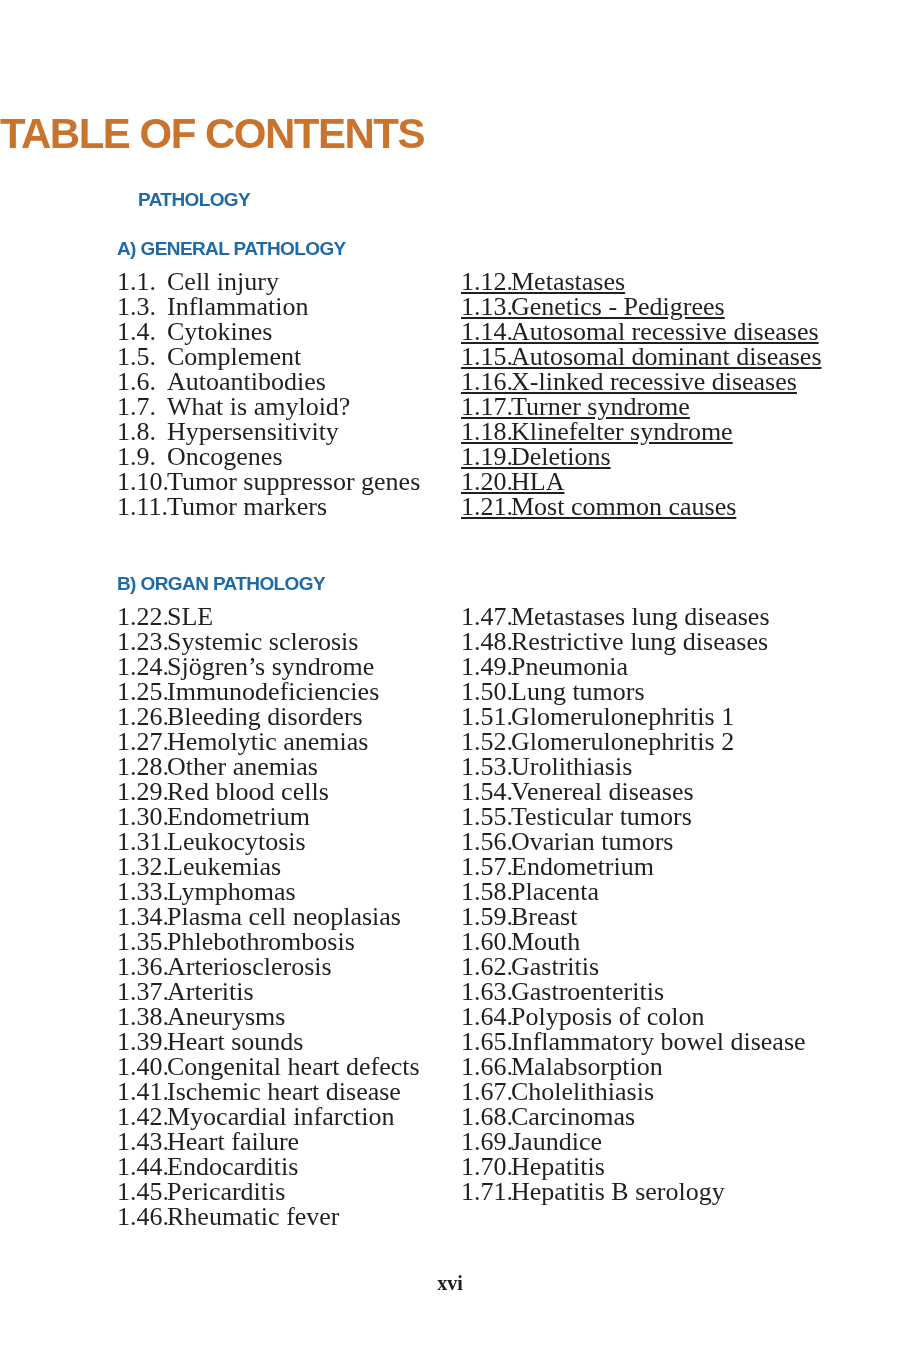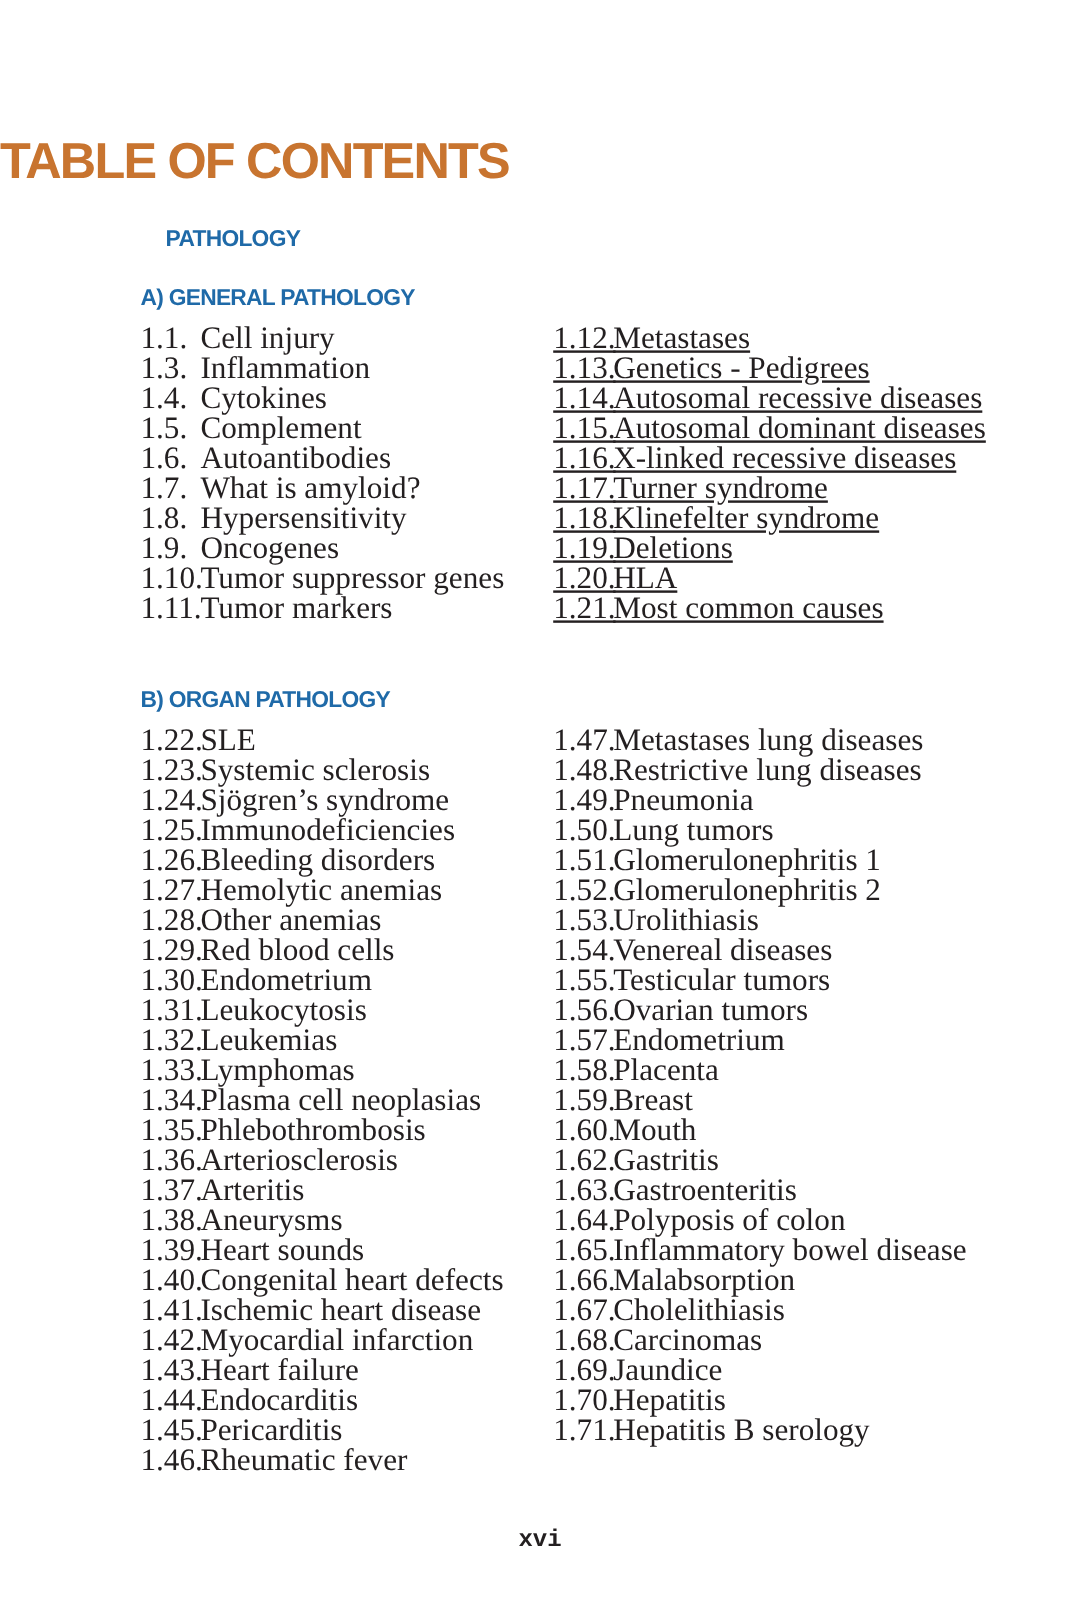--- a/index.html
+++ b/index.html
@@ -22,21 +22,21 @@
     position: absolute;
     font-family: "Liberation Serif", serif;
     font-size: 26px; color: #231f20;
     line-height: 25px;
   }
   .entry { display: flex; white-space: nowrap; height: 25px; }
   .num { display: inline-block; width: 50px; }
   .page-num {
     position: absolute; left: 0; right: 0; top: 1272px;
     text-align: center;
-    font-family: Liberation Mono, monospace;
+    font-family: Liberation Serif, serif;
     font-weight: bold; font-size: 20px; color: #231f20;
   }
 </style>
 </head>
 <body>
 
 <div class="title">TABLE OF CONTENTS</div>
 
 <div class="heading" style="top:188px;margin-left:21px;">PATHOLOGY</div>
 <div class="heading" style="top:237px;">A) GENERAL PATHOLOGY</div>

